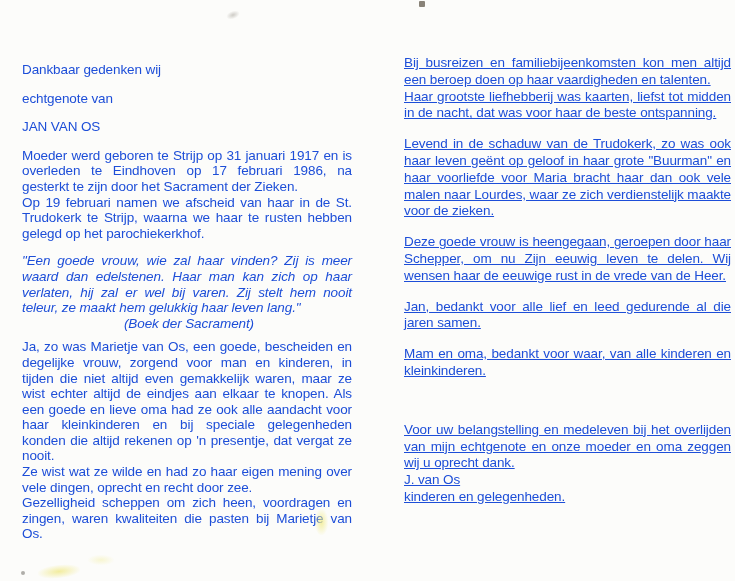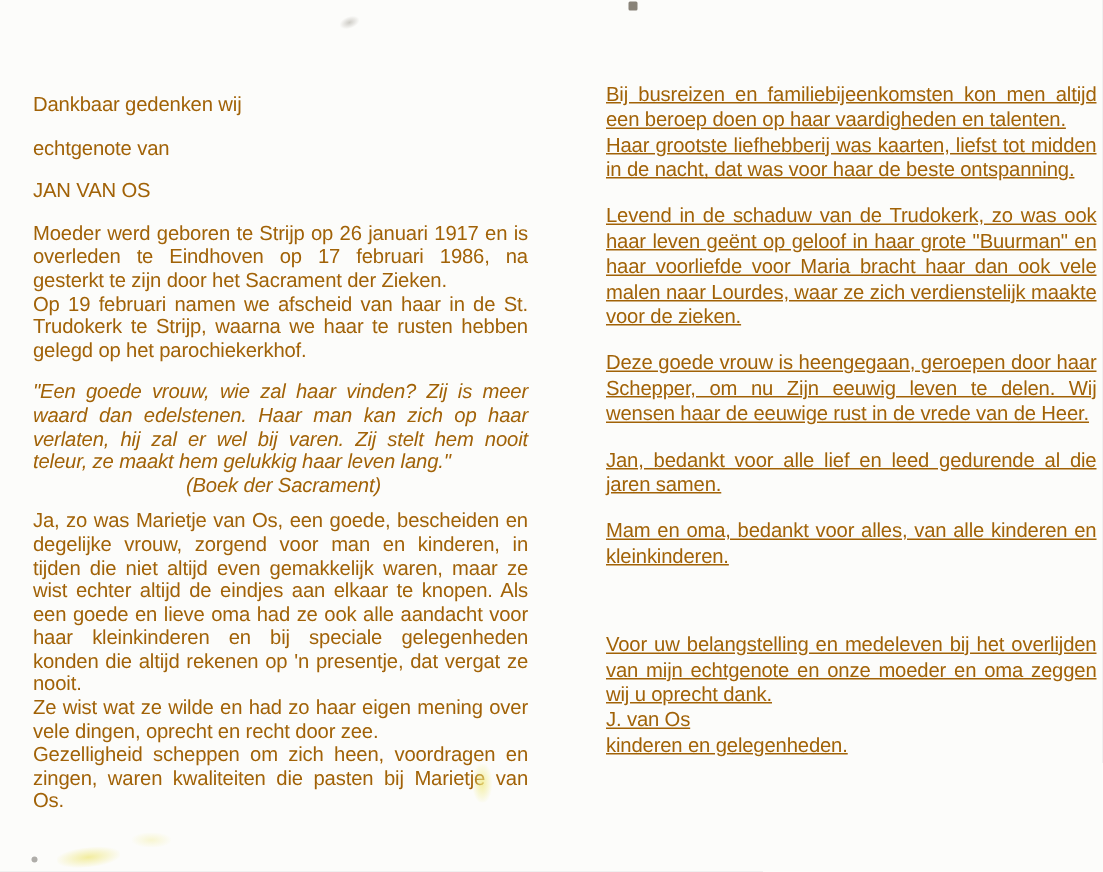--- a/index.html
+++ b/index.html
@@ -2,21 +2,21 @@
 <html lang="nl"><head>
 <meta charset="utf-8">
 <style>
   html,body { margin:0; padding:0; background:#e8e8e8; }
   .card {
     position:relative;
     width:735px; height:581px;
     margin:0 auto;
     background:#fcfcfa;
     font-family:"Liberation Sans", sans-serif;
-    color:#a16207;
+    color:#1d4ed8;
     overflow:hidden;
   }
   .col { position:absolute; }
   .col-left  { left:22px;  top:62px; width:330px; font-size:13.5px; line-height:15.6px; letter-spacing:-0.1px; }
   .col-right { left:404px; top:55px; width:327px; font-size:13.5px; line-height:16.8px; letter-spacing:-0.1px;text-decoration:underline; }
   .line { margin:0 0 13px 0; }
   .name-line { font-weight:bold; font-size:14.5px; letter-spacing:0.4px; }
   p { margin:0; text-align:justify; }
   .quote { font-style:italic; margin-top:12px; }
   .quote-source { font-style:italic; text-align:right; padding-right:98px; margin:0; }
@@ -57,42 +57,42 @@
 </head>
 <body>
 
 <div class="card">
 
   <div class="col col-left">
     <div class="line">Dankbaar gedenken wij</div>
     <div class="line">echtgenote van</div>
     <div class="line">JAN VAN OS</div>
 
-    <p class="mt8">Moeder werd geboren te Strijp op 26 januari 1917 en is overleden te Eindhoven op 17 februari 1986, na gesterkt te zijn door het Sacrament der Zieken.</p>
+    <p class="mt8">Moeder werd geboren te Strijp op 31 januari 1917 en is overleden te Eindhoven op 17 februari 1986, na gesterkt te zijn door het Sacrament der Zieken.</p>
     <p>Op 19 februari namen we afscheid van haar in de St. Trudokerk te Strijp, waarna we haar te rusten hebben gelegd op het parochiekerkhof.</p>
 
     <p class="quote">"Een goede vrouw, wie zal haar vinden? Zij is meer waard dan edelstenen. Haar man kan zich op haar verlaten, hij zal er wel bij varen. Zij stelt hem nooit teleur, ze maakt hem gelukkig haar leven lang."</p>
     <p class="quote-source">(Boek der Sacrament)</p>
 
     <p class="mt8">Ja, zo was Marietje van Os, een goede, bescheiden en degelijke vrouw, zorgend voor man en kinderen, in tijden die niet altijd even gemakkelijk waren, maar ze wist echter altijd de eindjes aan elkaar te knopen. Als een goede en lieve oma had ze ook alle aandacht voor haar kleinkinderen en bij speciale gelegenheden konden die altijd rekenen op 'n presentje, dat vergat ze nooit.</p>
     <p>Ze wist wat ze wilde en had zo haar eigen mening over vele dingen, oprecht en recht door zee.</p>
     <p>Gezelligheid scheppen om zich heen, voordragen en zingen, waren kwaliteiten die pasten bij Marietje van Os.</p>
   </div>
 
   <div class="col col-right">
     <p>Bij busreizen en familiebijeenkomsten kon men altijd een beroep doen op haar vaardigheden en talenten.</p>
     <p>Haar grootste liefhebberij was kaarten, liefst tot midden in de nacht, dat was voor haar de beste ontspanning.</p>
 
     <p class="mt14">Levend in de schaduw van de Trudokerk, zo was ook haar leven geënt op geloof in haar grote "Buurman" en haar voorliefde voor Maria bracht haar dan ook vele malen naar Lourdes, waar ze zich verdienstelijk maakte voor de zieken.</p>
 
     <p class="mt14">Deze goede vrouw is heengegaan, geroepen door haar Schepper, om nu Zijn eeuwig leven te delen. Wij wensen haar de eeuwige rust in de vrede van de Heer.</p>
 
     <p class="mt14">Jan, bedankt voor alle lief en leed gedurende al die jaren samen.</p>
 
-    <p class="mt14">Mam en oma, bedankt voor alles, van alle kinderen en kleinkinderen.</p>
+    <p class="mt14">Mam en oma, bedankt voor waar, van alle kinderen en kleinkinderen.</p>
 
     <p class="mt42">Voor uw belangstelling en medeleven bij het overlijden van mijn echtgenote en onze moeder en oma zeggen wij u oprecht dank.</p>
 
     <p class="mt16 sig">J. van Os</p>
     <p class="sig">kinderen en gelegenheden.</p>
   </div>
 
   <div class="artifact smudge-top"></div>
   <div class="artifact dot-top"></div>
   <div class="artifact highlight-marietje"></div>

